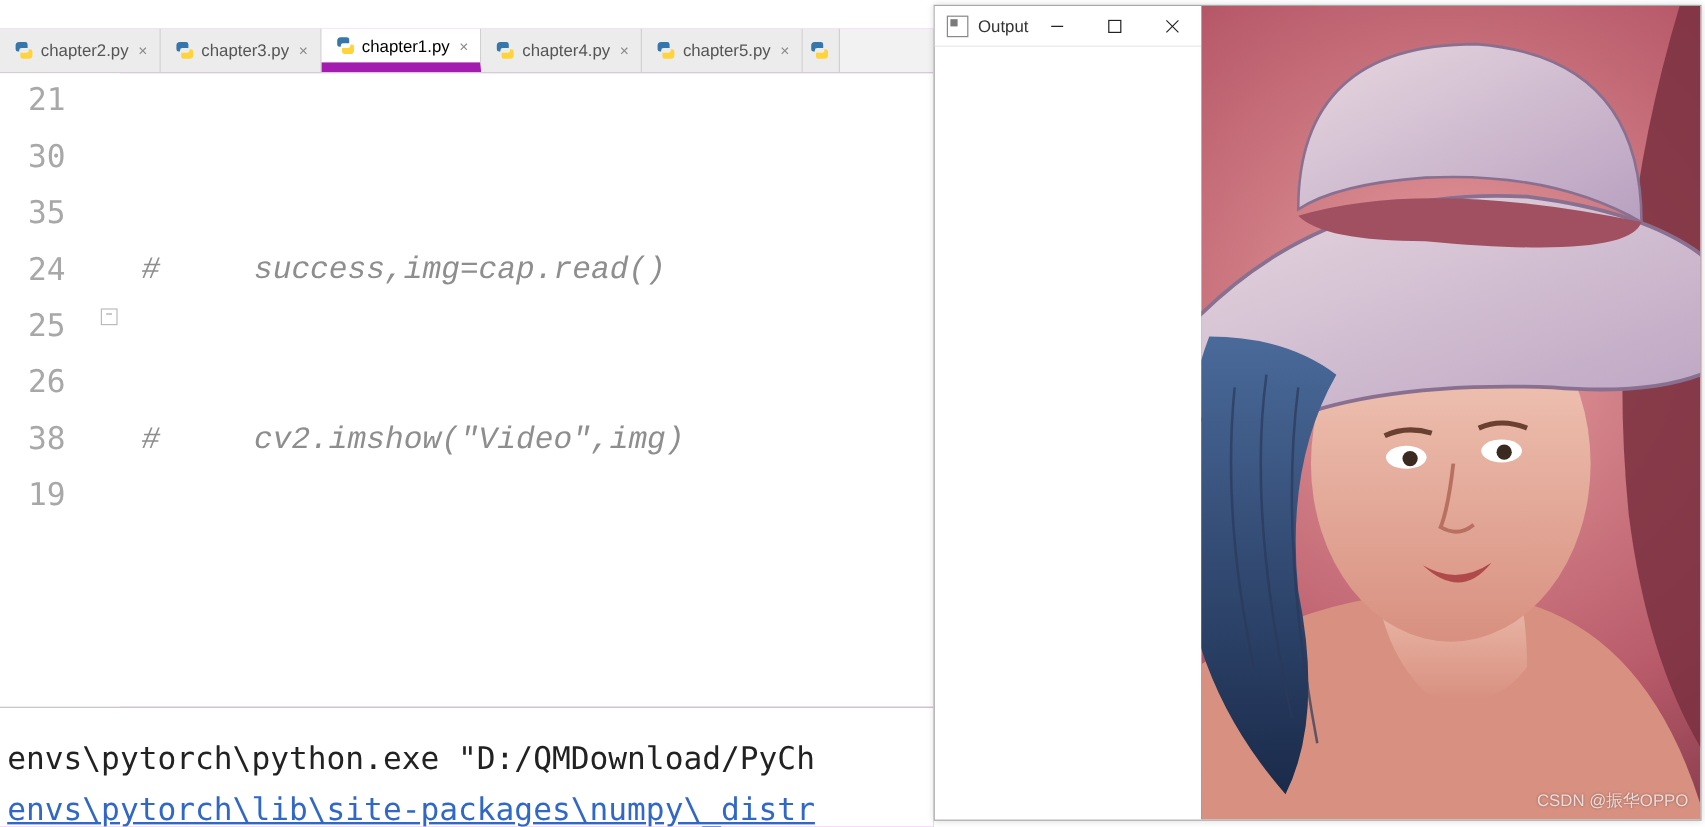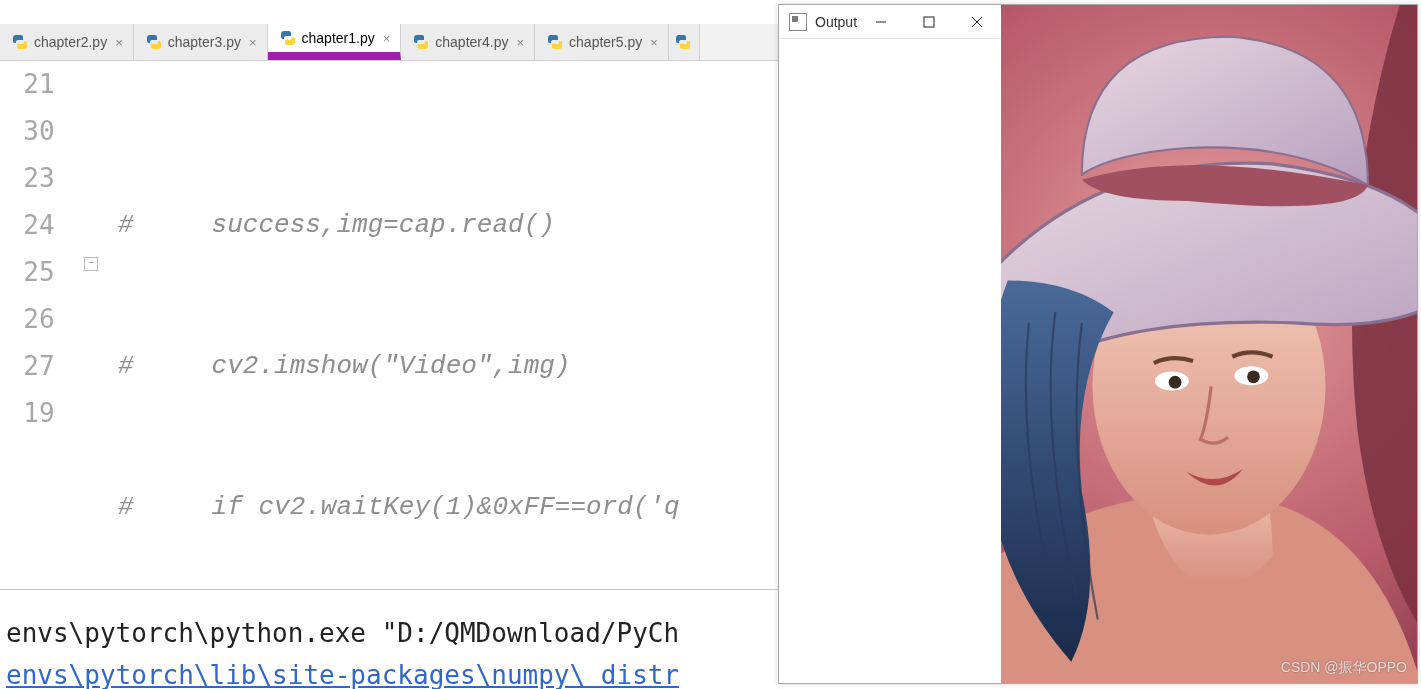--- a/index.html
+++ b/index.html
@@ -236,32 +236,31 @@
             <path d="M11 15H7a2 2 0 0 1-2-2v-3h5a2 2 0 0 0 2-2V7h1a2 2 0 0 1 2 2v3a3 3 0 0 1-3 3z" fill="#ffd43b"></path>
           </svg>
       </span>
     </div>
   </div>
 
   <div class="editor">
     <div class="gutter">
       <div>21</div>
       <div>30</div>
-      <div>23</div>
+      <div>35</div>
       <div>24</div>
       <div>25</div>
       <div>26</div>
-      <div>27</div>
+      <div>38</div>
       <div>19</div>
     </div>
     <div class="code">
       <div class="fold-mark">−</div>
       <div class="code-line"><span class="comment">#     success,img=cap.read()</span></div>
       <div class="code-line"><span class="comment">#     cv2.imshow("Video",img)</span></div>
-      <div class="code-line"><span class="comment">#     if cv2.waitKey(1)&amp;0xFF==ord('q</span></div>
       
       
       
       
       
     </div>
   </div>
 
   <div class="console">
     <div>envs\pytorch\python.exe "D:/QMDownload/PyCh</div>

